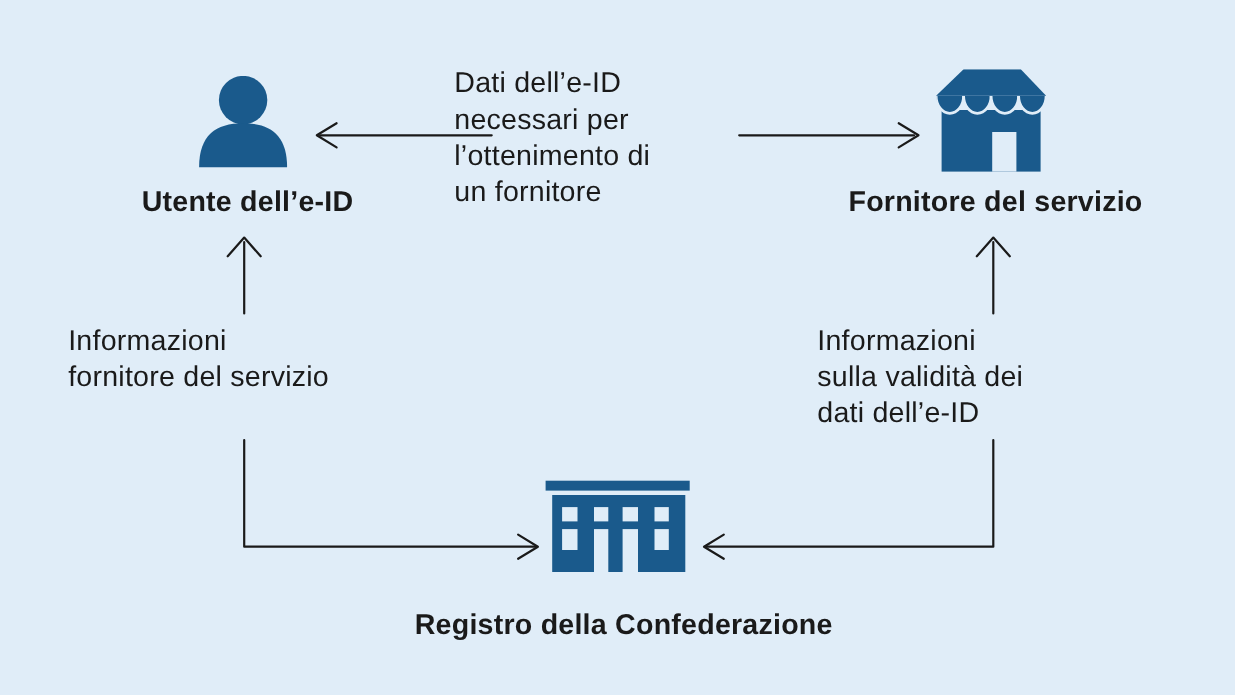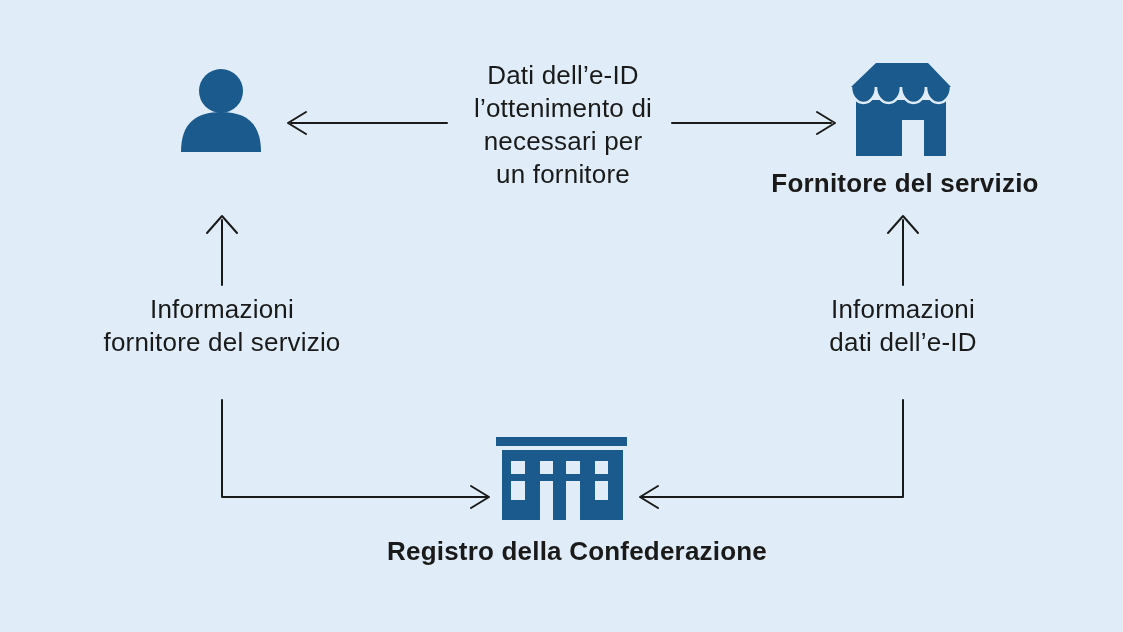--- a/index.html
+++ b/index.html
@@ -34,21 +34,21 @@
     text-align:center;
     font-weight:700;
     font-size:26px;
     line-height:30px;
     color:var(--text);
     letter-spacing:0.2px;
     white-space:nowrap;
   }
   .note{
     position:absolute;
-    text-align:center;
+    text-align:left;
     font-weight:400;
     font-size:26px;
     line-height:33px;
     color:var(--text);
     letter-spacing:0.2px;
     white-space:nowrap;
   }
 </style>
 </head>
 <body>
@@ -79,20 +79,21 @@
     <g>
       <path d="M903,400 V497 H642"></path>
       <polyline points="658,486 640,497 658,508"></polyline>
     </g>
   </svg>
 
   <svg class="icon" style="left:180px;top:69px;" width="82" height="84" viewBox="0 0 82 84">
     <circle class="fg" cx="41" cy="22" r="22"></circle>
     <path class="fg" d="M1,83 C1,54 16,43 41,43 C66,43 81,54 81,83 Z"></path>
   </svg>
+  <div class="label" style="left:65px;top:168px;width:320px;">Utente dell’e-ID</div>
 
   <svg class="icon" style="left:851px;top:63px;" width="100" height="94" viewBox="0 0 100 94">
     <rect class="fg" x="5" y="37" width="90" height="56"></rect>
     <path class="scallop" d="M0,24 a12.5,16 0 0 0 25,0"></path>
     <path class="scallop" d="M25,24 a12.5,16 0 0 0 25,0"></path>
     <path class="scallop" d="M50,24 a12.5,16 0 0 0 25,0"></path>
     <path class="scallop" d="M75,24 a12.5,16 0 0 0 25,0"></path>
     <polygon class="fg" points="25,0 77,0 100,24 0,24"></polygon>
     <rect class="cut" x="51" y="57" width="22" height="36"></rect>
   </svg>
@@ -103,32 +104,33 @@
     <rect class="fg" x="8" y="14" width="121" height="70"></rect>
     <rect class="cut" x="17" y="25" width="14" height="13"></rect>
     <rect class="cut" x="46" y="25" width="13" height="13"></rect>
     <rect class="cut" x="72" y="25" width="14" height="13"></rect>
     <rect class="cut" x="101" y="25" width="13" height="13"></rect>
     <rect class="cut" x="17" y="45" width="14" height="19"></rect>
     <rect class="cut" x="101" y="45" width="13" height="19"></rect>
     <rect class="cut" x="46" y="45" width="13" height="39"></rect>
     <rect class="cut" x="72" y="45" width="14" height="39"></rect>
   </svg>
-  <div class="label" style="left:367px;top:536px;width:400px;text-align:right;">Registro della Confederazione</div>
+  <div class="label" style="left:367px;top:552px;width:400px;">Registro della Confederazione</div>
 
   <div class="note" style="left:413px;top:59px;width:300px;">
     <div>Dati dell’e-ID</div>
+    <div>necessari per</div>
     <div>l’ottenimento di</div>
-    <div>necessari per</div>
     <div>un fornitore</div>
   </div>
 
   <div class="note" style="left:62px;top:293px;width:320px;">
     <div>Informazioni</div>
     <div>fornitore del servizio</div>
   </div>
 
   <div class="note" style="left:743px;top:293px;width:320px;">
     <div>Informazioni</div>
+    <div>sulla validità dei</div>
     <div>dati dell’e-ID</div>
   </div>
 
 </div>
 
 </body></html>

